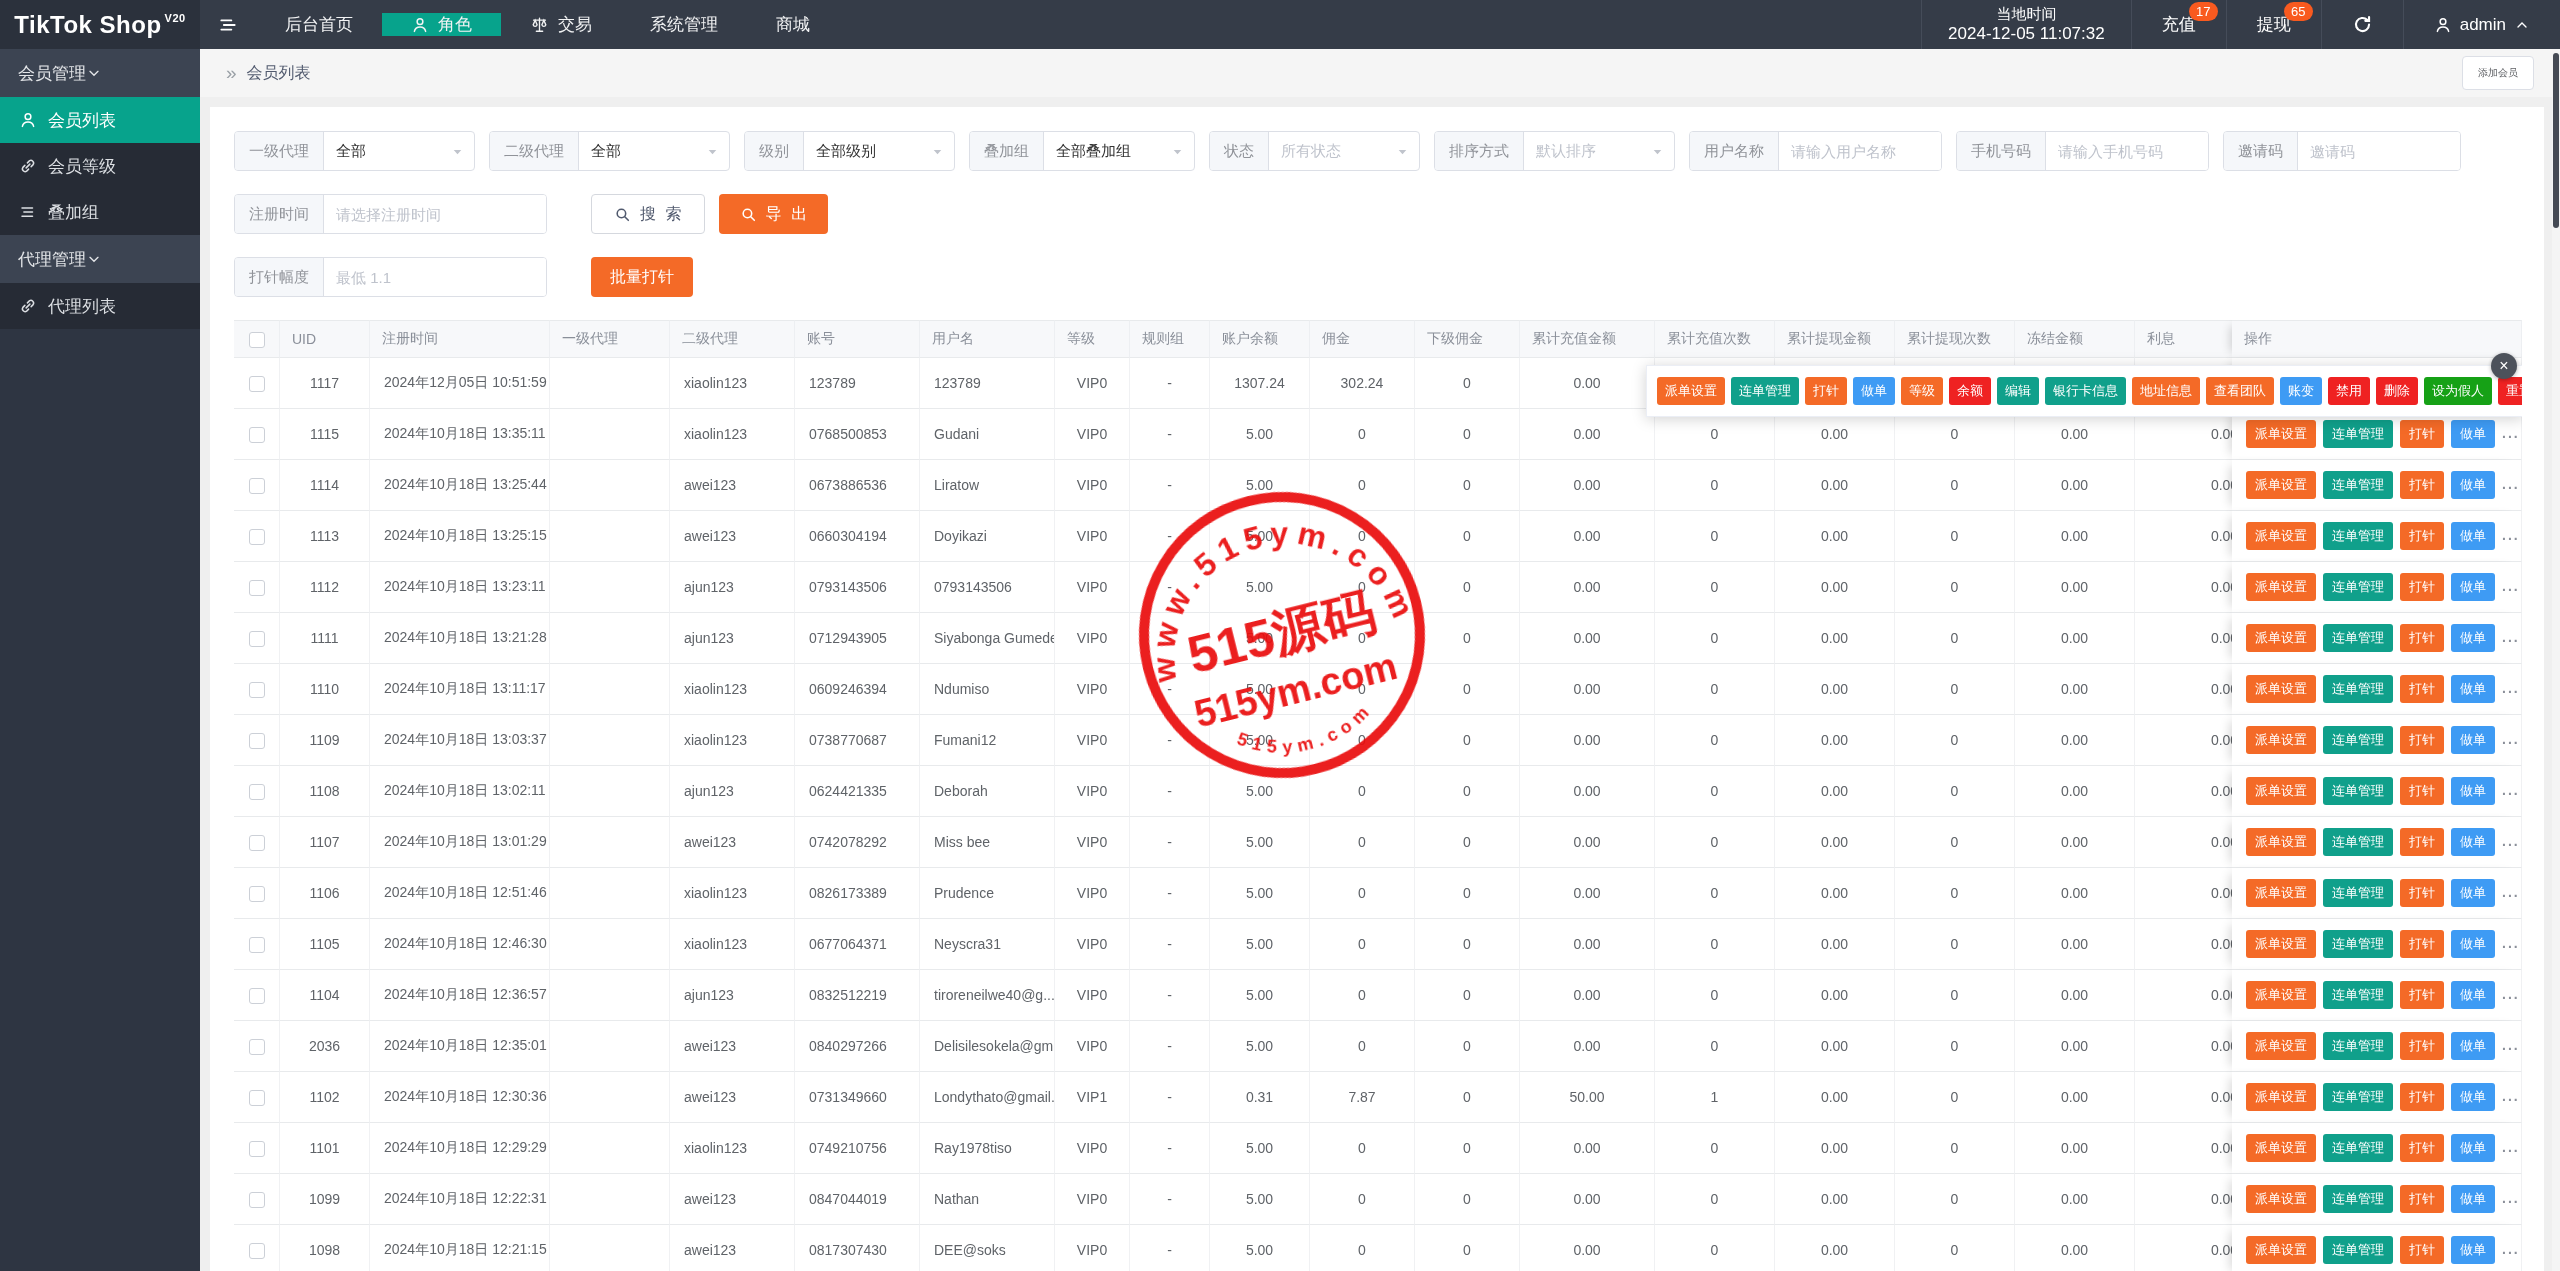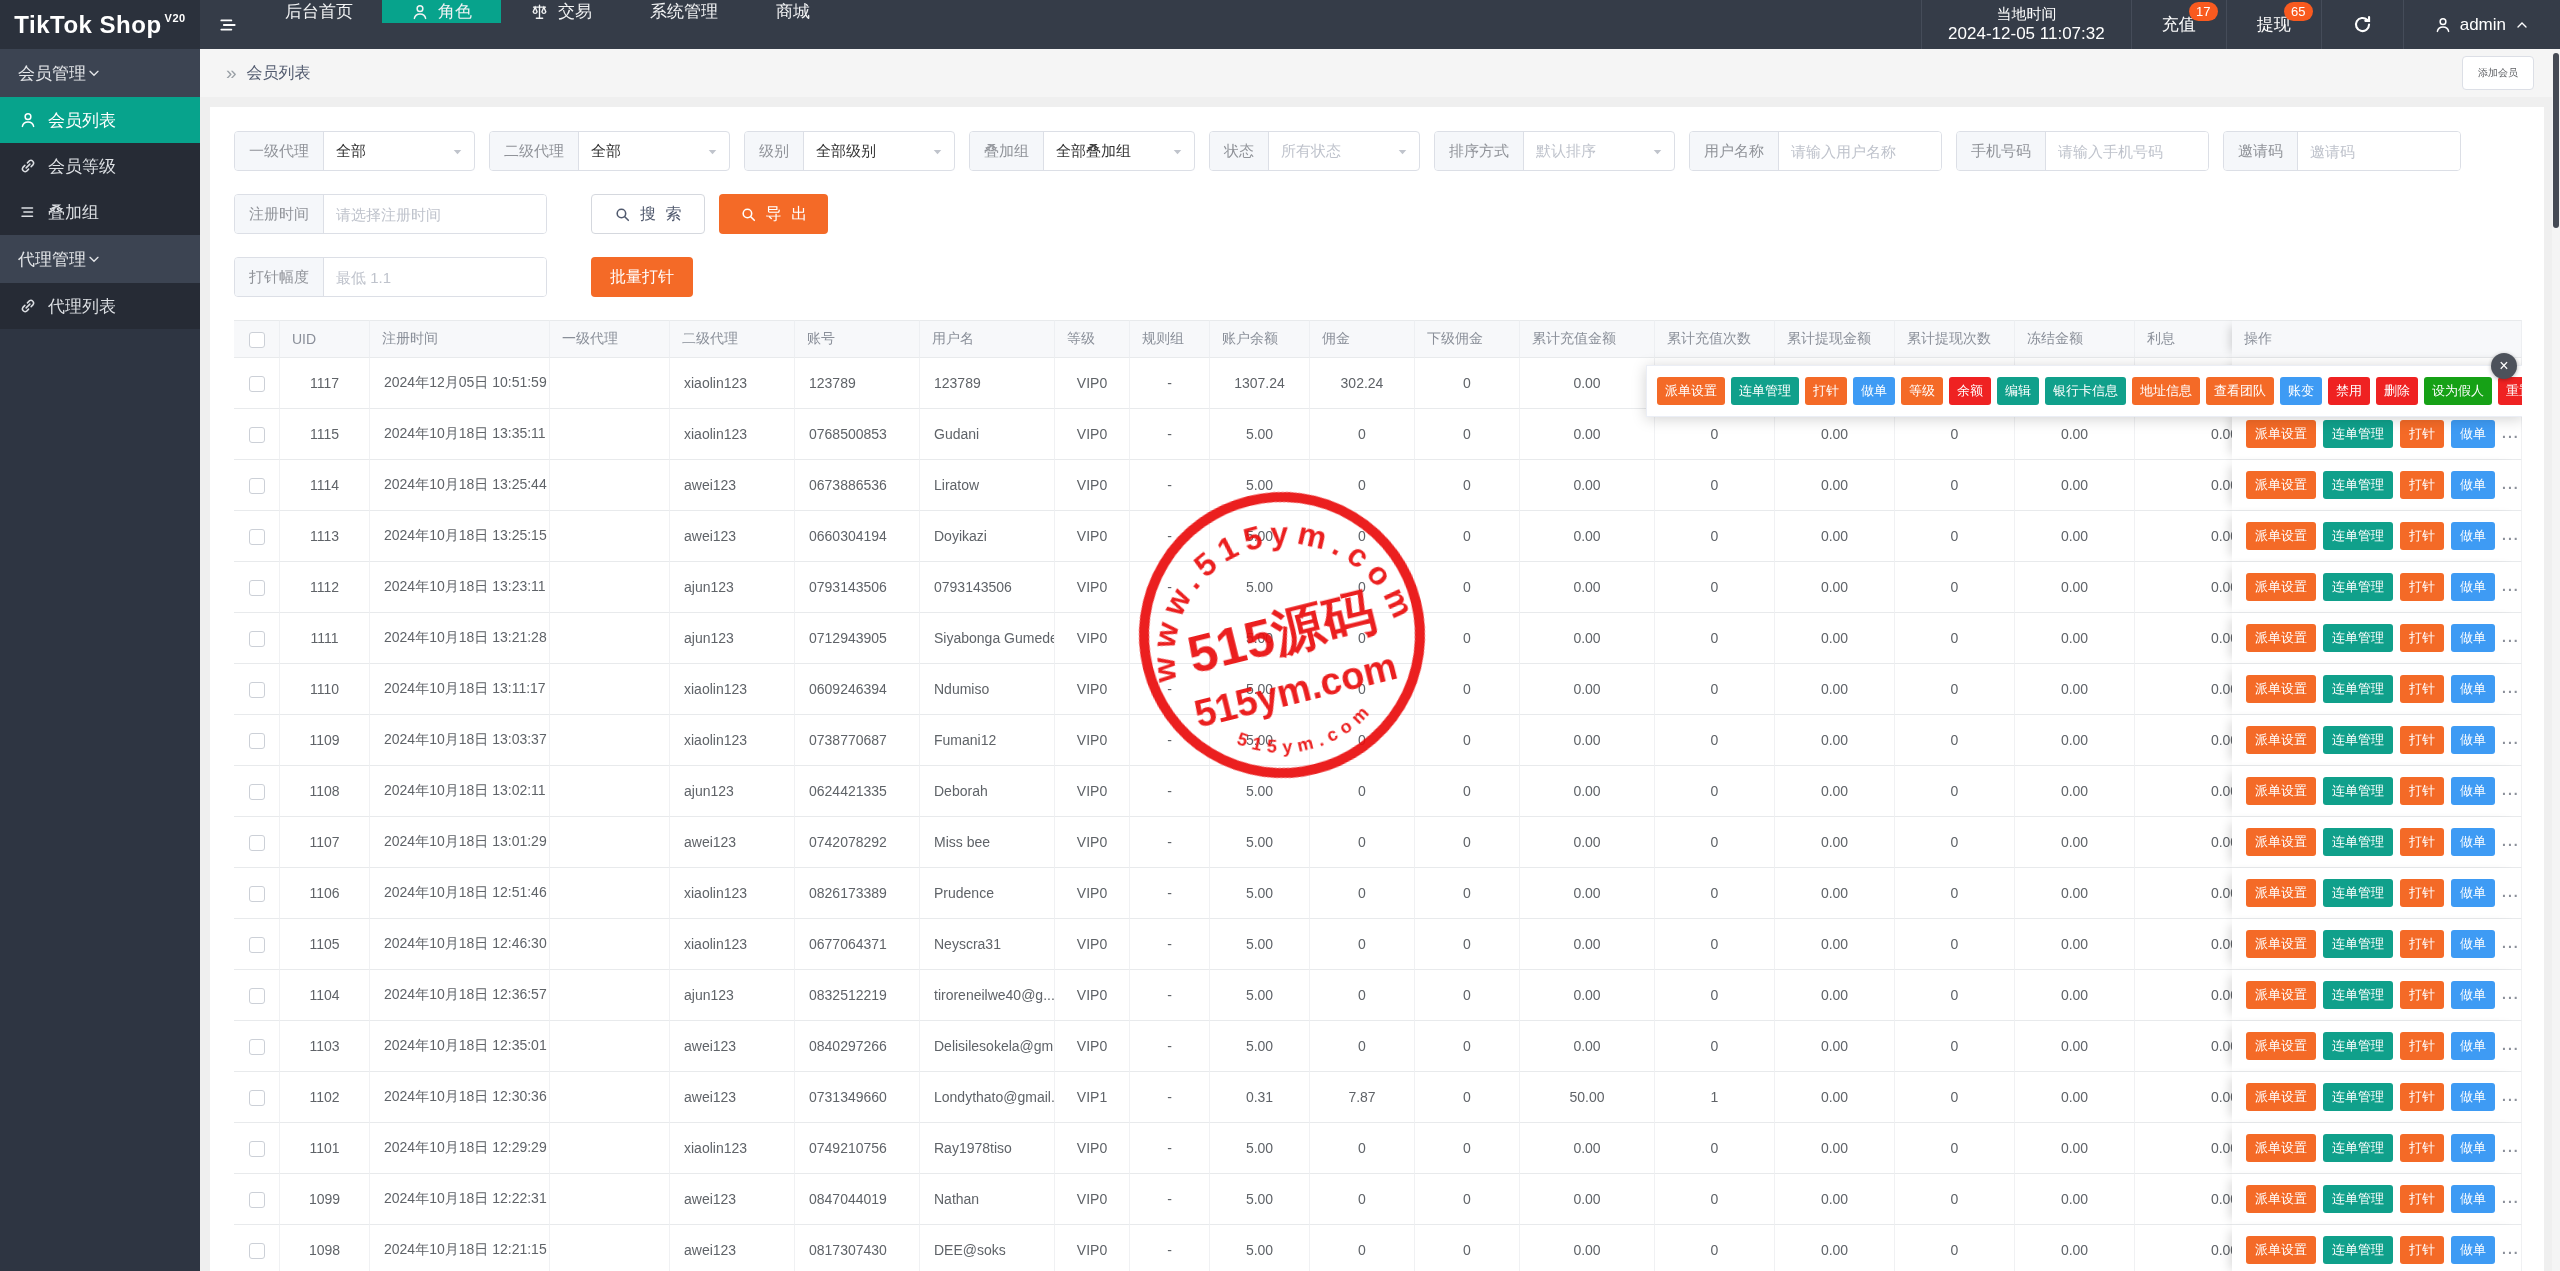--- a/index.html
+++ b/index.html
@@ -8,21 +8,21 @@
 .icn{display:inline-flex;align-items:center;justify-content:center}
 .icn svg{display:block}
 
 
 .topbar{position:fixed;top:0;left:0;width:2560px;height:49px;background:#353c48;color:#fff;
   display:flex;align-items:stretch;z-index:50}
 .logo{width:200px;background:#2b313c;display:flex;align-items:center;justify-content:center;
   font-size:24px;font-weight:bold;cursor:pointer;letter-spacing:.5px}
 .logo sup{font-size:11px;margin-left:3px;transform:translateY(-7px);font-weight:bold}
 .collapse{width:56px;display:flex;align-items:center;justify-content:center;cursor:pointer}
-.tmenu{display:flex;align-items:flex-start}
+.tmenu{display:flex;align-items:center}
 .tmenu-item{display:flex;align-items:center;gap:9px;padding:0 29px;font-size:17px;color:#f2f3f4;cursor:pointer}
 .tmenu-item.active{background:#07a38c}
 .topbar-right{margin-left:auto;display:flex;align-items:stretch}
 .tb-sep{width:1px;background:#454c59}
 .timebox{display:flex;flex-direction:column;justify-content:center;align-items:center;
   padding:0 26px;line-height:1.3}
 .timebox .l1{font-size:15px}
 .timebox .l2{font-size:17px}
 .tb-item{display:flex;align-items:center;gap:8px;padding:0 30px;font-size:17px;position:relative;cursor:pointer}
 .badge{position:absolute;top:2px;right:8px;background:#f95a1f;color:#fff;font-size:13px;
@@ -691,21 +691,21 @@
               <td class="ac">0.00</td>
               <td class="ac">0</td>
               <td class="ac">0.00</td>
               <td class="ac">0</td>
               <td class="ac">0.00</td>
               <td class="ac">0.00</td>
               <td class="col-action al"><span class="rbtn b-orange">派单设置</span><span class="rbtn b-teal">连单管理</span><span class="rbtn b-orange">打针</span><span class="rbtn b-blue">做单</span><span class="more">...</span></td>
             </tr>
             <tr>
               <td class="ck"><span class="cbx"></span></td>
-              <td class="ac">1103</td>
+              <td class="ac">2036</td>
               <td class="al">2024年10月18日 12:35:01</td>
               <td class="al"></td>
               <td class="al">awei123</td>
               <td class="al">0840297266</td>
               <td class="al">Delisilesokela@gm...</td>
               <td class="ac">VIP0</td>
               <td class="ac">-</td>
               <td class="ac">5.00</td>
               <td class="ac">0</td>
               <td class="ac">0</td>

